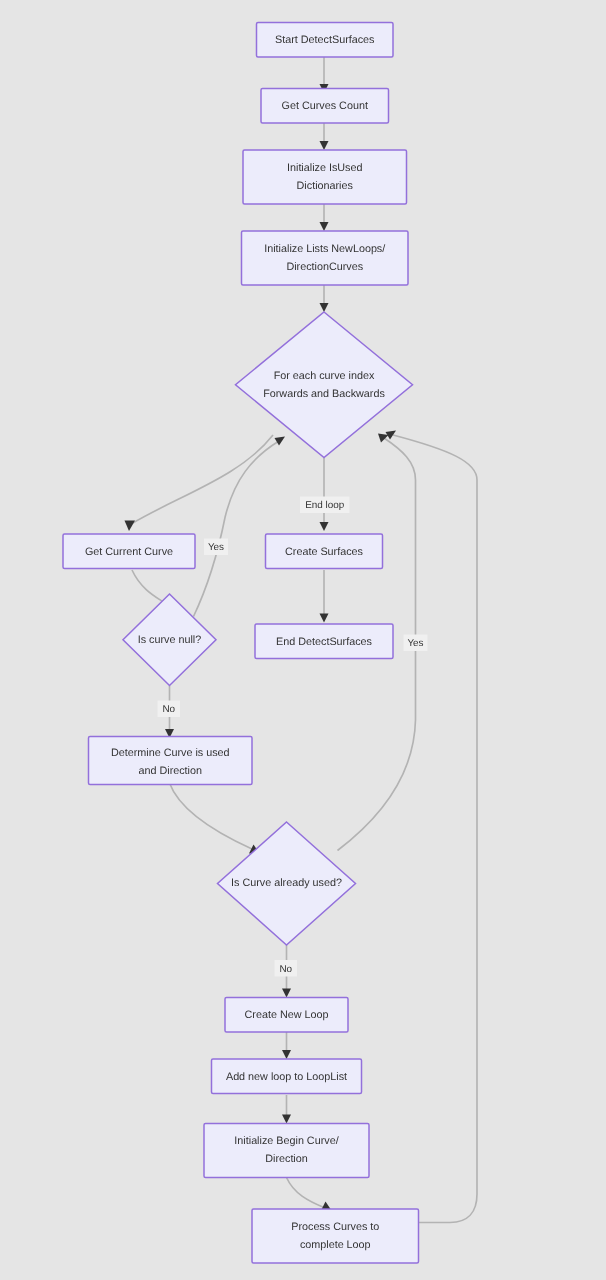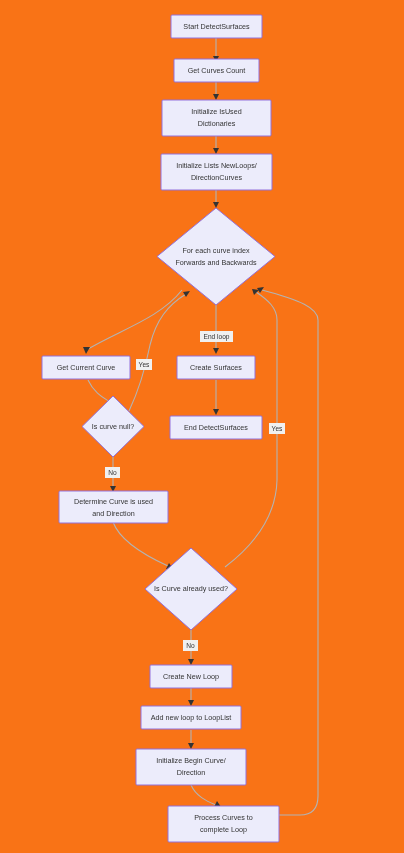--- a/index.html
+++ b/index.html
@@ -10,21 +10,21 @@
   body {
     width: 404px;
     height: 853px;
     font-family: "Liberation Sans", sans-serif;
     overflow: hidden;
   }
   #flowchart-root {
     position: relative;
     width: 404px;
     height: 853px;
-    background: #f97316;
+    background: #e5e5e5;
   }
   svg#flow-svg {
     position: absolute;
     left: 0;
     top: 0;
     width: 404px;
     height: 853px;
     display: block;
   }
   .node-rect {

